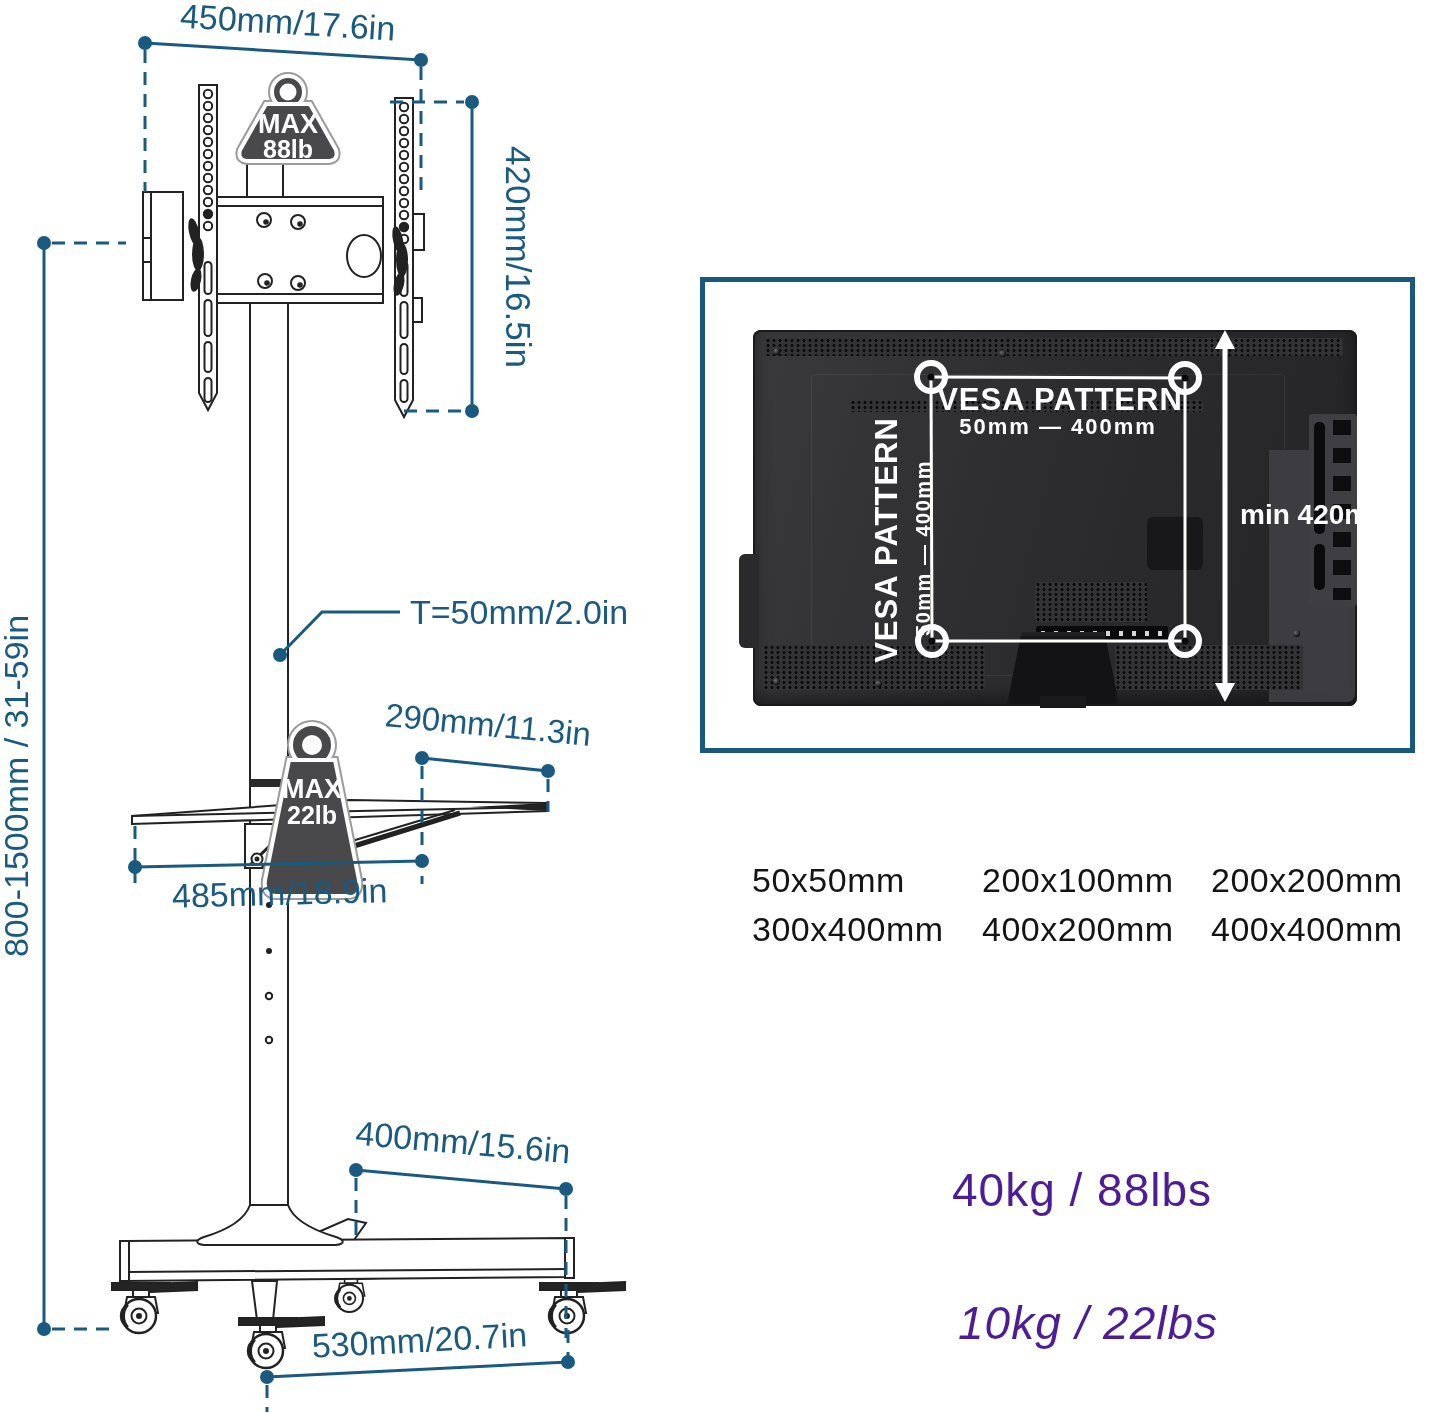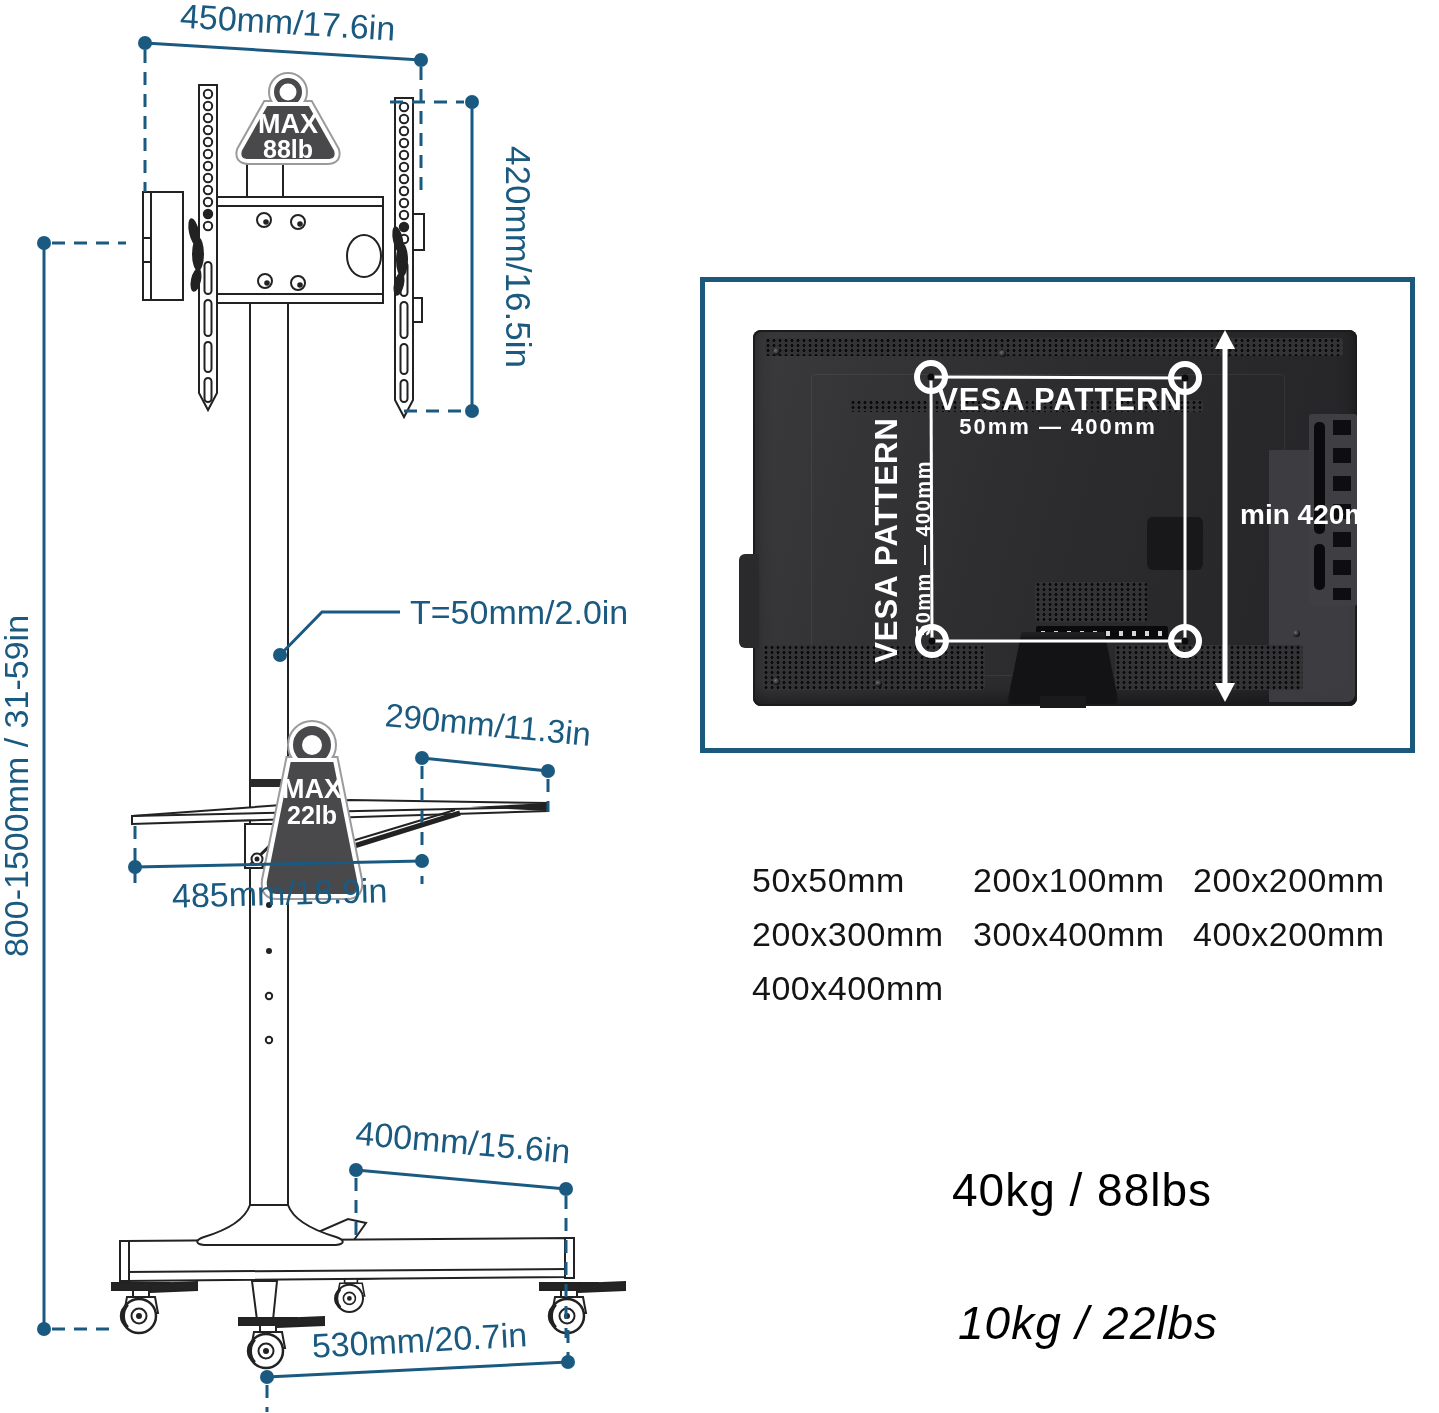--- a/index.html
+++ b/index.html
@@ -36,23 +36,23 @@
   .conn-ports{position:absolute;left:24px;top:6px;width:18px;height:180px;
               background:repeating-linear-gradient(180deg,#0e0e11 0 15px,#3f3f43 15px 28px);}
   .conn-slot{position:absolute;left:5px;top:8px;width:11px;height:112px;background:#0b0b0d;border-radius:5px;}
   .conn-slot2{position:absolute;left:5px;top:130px;width:11px;height:46px;background:#0b0b0d;border-radius:5px;}
   .screw{position:absolute;width:7px;height:7px;border-radius:50%;
          background:radial-gradient(circle at 35% 35%,#6d6d72,#0d0d0f 72%);}
 
   
   .vesa-list{position:absolute;left:752px;top:860px;width:660px;display:grid;
              grid-template-columns:221px 220px 219px;row-gap:14px;
-             font-size:34px;line-height:40px;color:#141414;letter-spacing:.5px;}
+             font-size:34px;line-height:40px;color:#141414;letter-spacing:.5px;gap:9px;}
   
-  .weight{position:absolute;font-size:46px;color:#000000;letter-spacing:1px;}
+  .weight{position:absolute;font-size:46px;color:#4c1d95;letter-spacing:1px;}
   .weight-tv{left:952px;top:1163px;}
   .weight-shelf{left:958px;top:1296px;font-style:italic;}
 </style>
 </head>
 <body>
 
 <div class="canvas">
 
   <div class="panel-box"></div>
 
@@ -339,21 +339,20 @@
         <polygon points="1225,702 1215,683 1235,683" fill="#fff"></polygon>
       </g>
       <text x="1240" y="524" font-size="28" font-weight="bold" fill="#fff">min 420mm</text>
     </g>
   </svg>
 
   <div class="vesa-list">
     <span>50x50mm</span>
     <span>200x100mm</span>
     <span>200x200mm</span>
-    <span>200x300mm</span>
     <span>300x400mm</span>
     <span>400x200mm</span>
     <span>400x400mm</span>
   </div>
 
   <div class="weight weight-tv">40kg / 88lbs</div>
   <div class="weight weight-shelf">10kg / 22lbs</div>
 
 </div>
 

